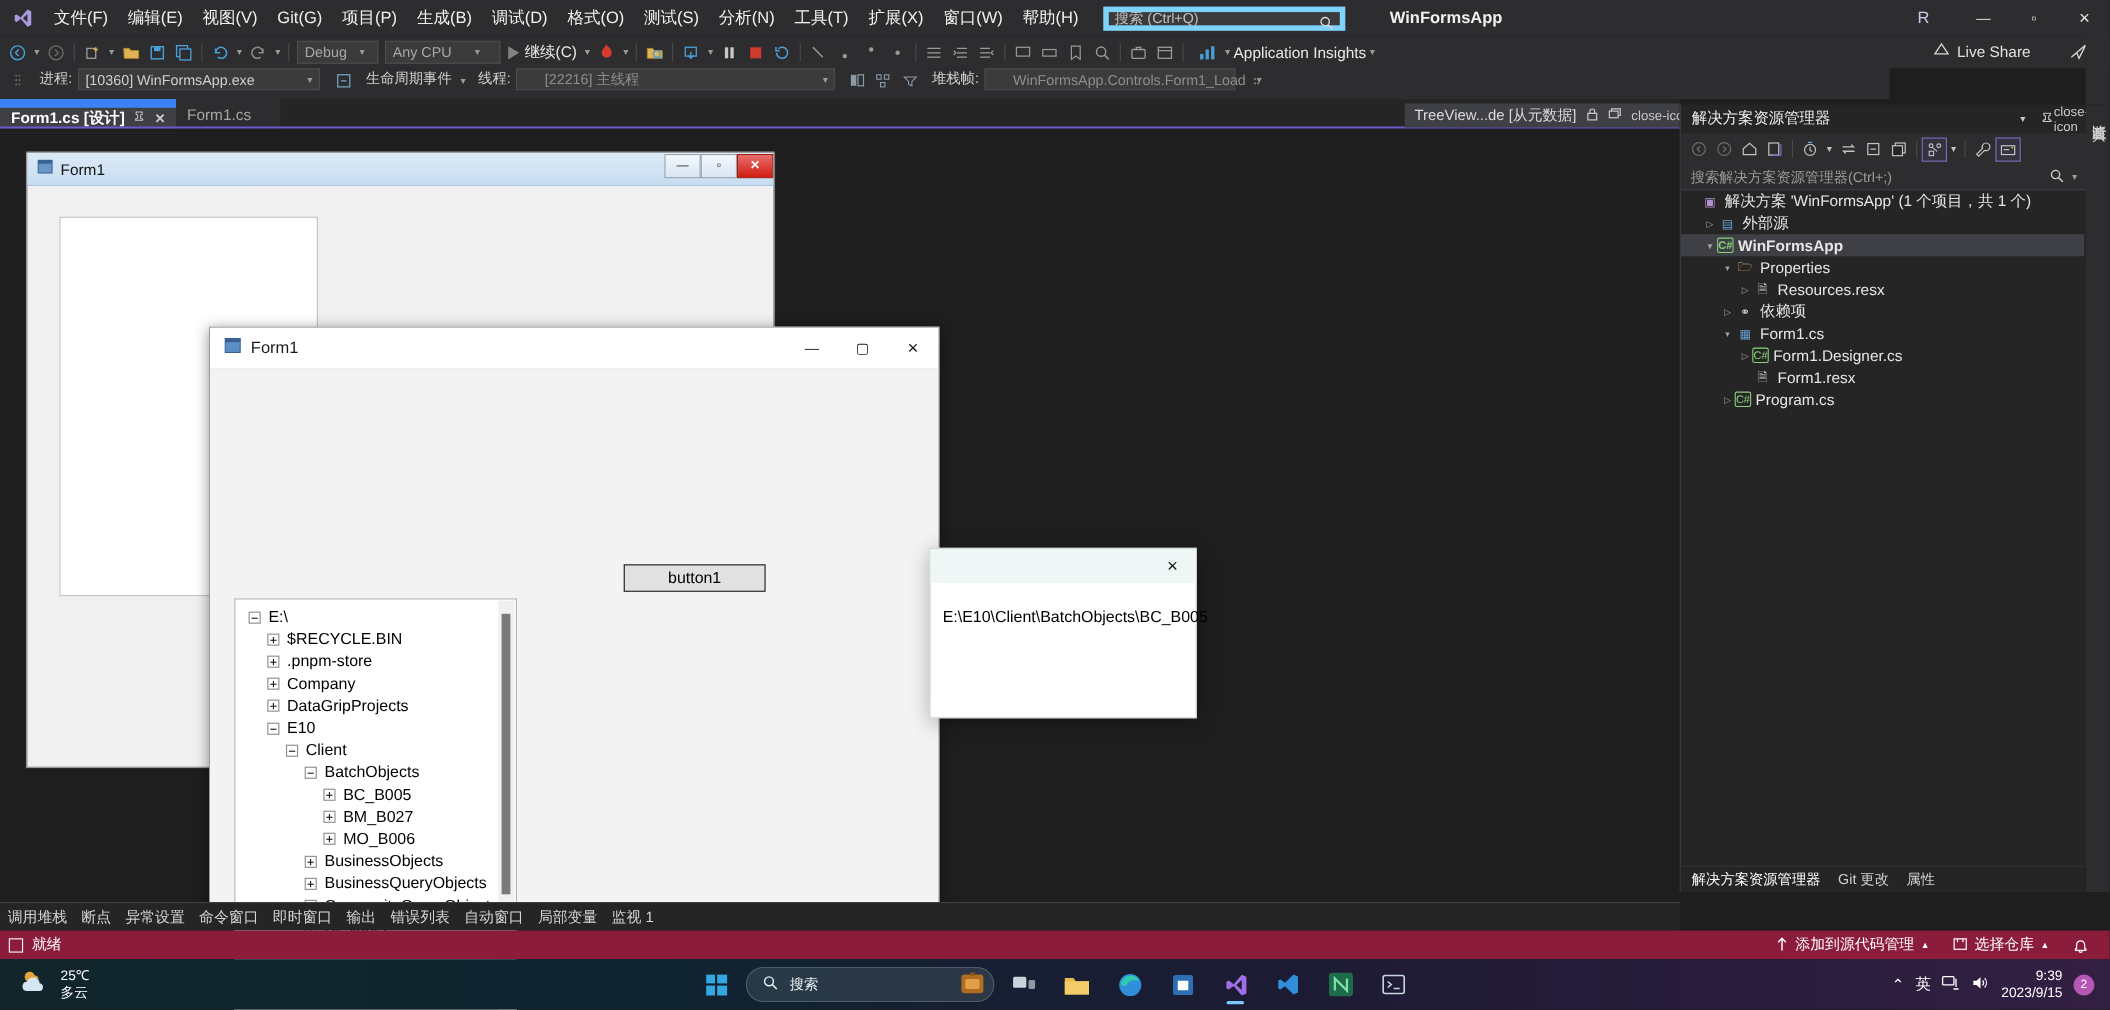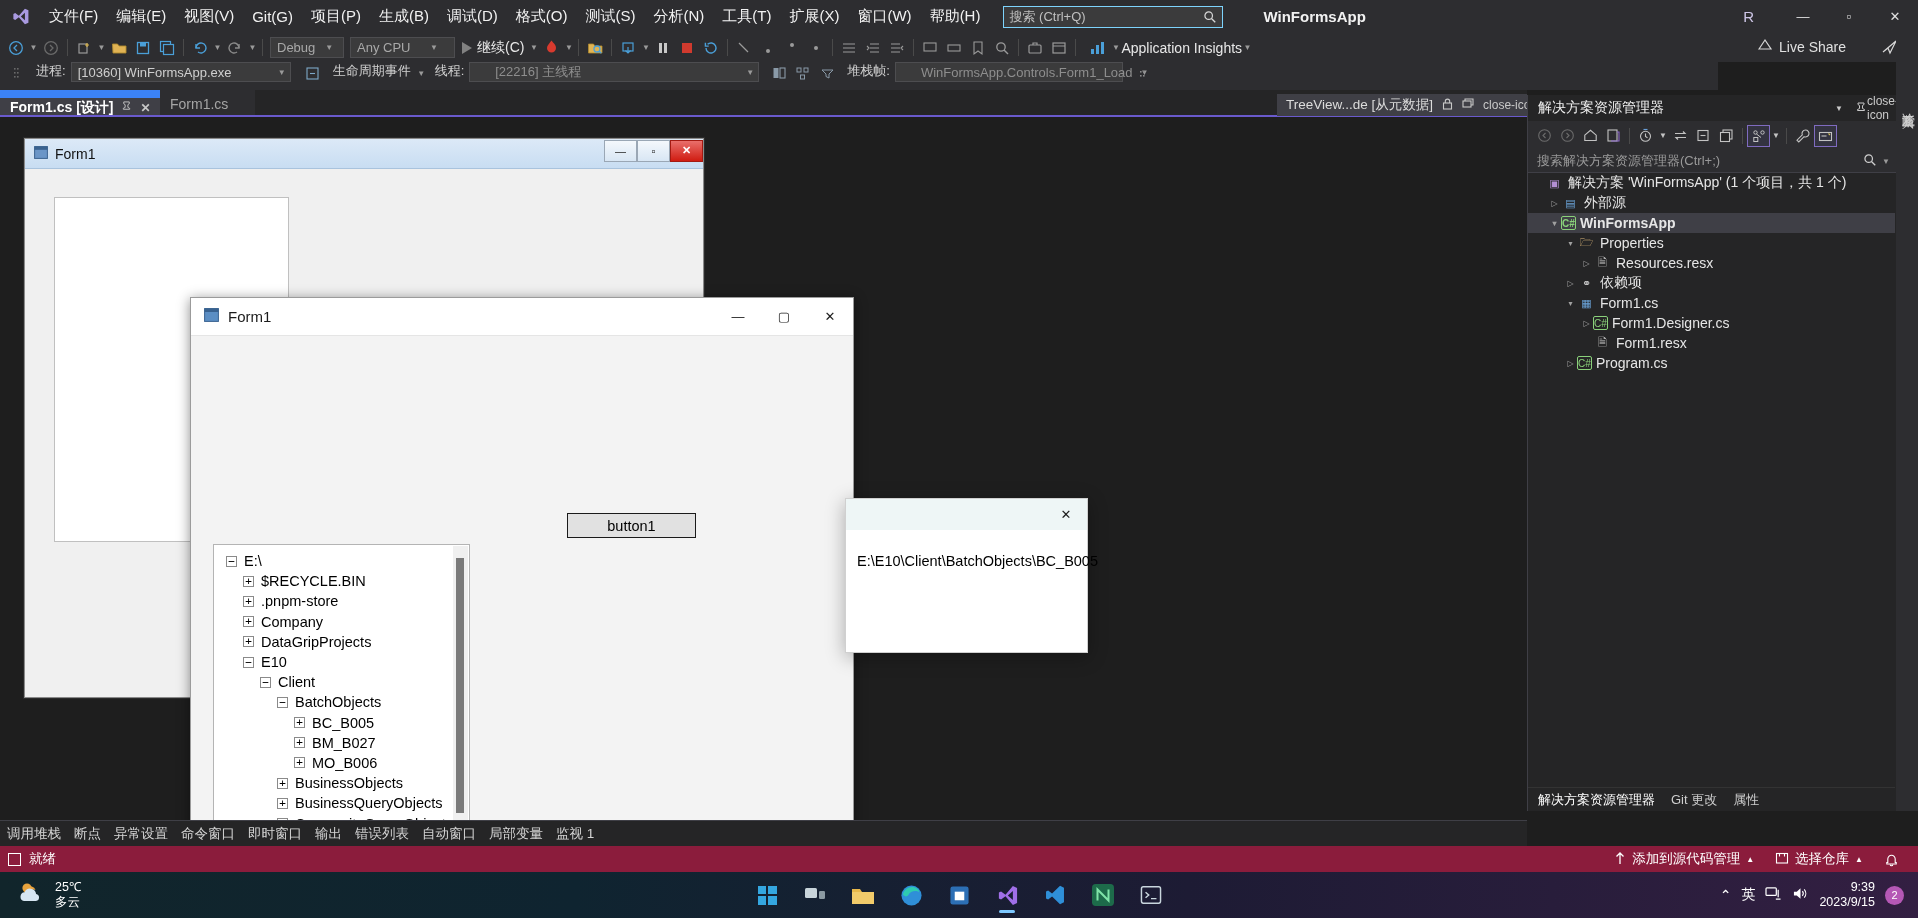--- a/index.html
+++ b/index.html
@@ -18,21 +18,21 @@
     position: absolute; left: 0; top: 0; width: 1918px; height: 33px;
     background: #2d2d30; display: flex; align-items: center;
   }
   .vs-logo { width: 40px; height: 33px; display: flex; align-items: center; justify-content: center; }
   .vs-logo svg { width: 19px; height: 19px; }
   .menu-item {
     color: #f1f1f1; font-size: 15px; padding: 4px 9px; white-space: nowrap; cursor: default;
   }
   .search-box {
     margin-left: 14px; width: 220px; height: 22px; background: #3b3b3c;
-    border: 1px solid #7dd3fc; display: flex; align-items: center; padding: 0 5px;
+    border: 5px solid #7dd3fc; display: flex; align-items: center; padding: 0 5px;
     color: #c0c0c0; font-size: 13px; position: relative;
   }
   .search-box .mag { position: absolute; right: 5px; top: 3px; }
   .app-title { margin-left: 40px; color: #f1f1f1; font-size: 15px; font-weight: bold; }
   .mb-right { position: absolute; right: 0; top: 0; height: 33px; display: flex; align-items: center; }
   .mb-right .rbadge { color: #cfc7e8; font-size: 15px; margin-right: 26px; }
   .winbtn { width: 46px; height: 33px; display: flex; align-items: center; justify-content: center;
             color: #e0e0e0; font-size: 13px; }
 
   
@@ -976,20 +976,36 @@
 
     <div class="tb-center">
       <div class="startbtn">
         <div class="winsquares">
             <i></i>
             <i></i>
             <i></i>
             <i></i>
           </div>
       </div>
+      <div class="searchpill">
+        <span>
+          <svg width="15" height="15" viewBox="0 0 16 16">
+              <circle cx="6.5" cy="6.5" r="4.3" fill="none" stroke="#e8f0f2" stroke-width="1.4"></circle>
+              <line x1="9.7" y1="9.7" x2="14" y2="14" stroke="#e8f0f2" stroke-width="1.5"></line>
+            </svg>
+        </span>
+        <span>搜索</span>
+        <span style="margin-left:auto">
+          <svg width="26" height="26" viewBox="0 0 26 26">
+              <rect x="3" y="5" width="20" height="17" rx="3" fill="#b06c22"></rect>
+              <rect x="6.5" y="9" width="13" height="9" rx="1.5" fill="#e0a044"></rect>
+              <rect x="11" y="3" width="4" height="3" fill="#8d5419"></rect>
+            </svg>
+        </span>
+      </div>
       <div class="tb-app">
         <svg width="22" height="20" viewBox="0 0 22 20">
             <rect x="1" y="3" width="12" height="10" rx="1.5" fill="#c8d4da"></rect>
             <rect x="15" y="6" width="6" height="8" rx="1.2" fill="#8b9aa3"></rect>
           </svg>
       </div>
       <div class="tb-app">
         <svg width="24" height="21" viewBox="0 0 24 21">
             <path d="M1 4h8l2 3h12v12H1z" fill="#e8b84a"></path>
             <path d="M1 7h22v12H1z" fill="#f2cb6a"></path>

